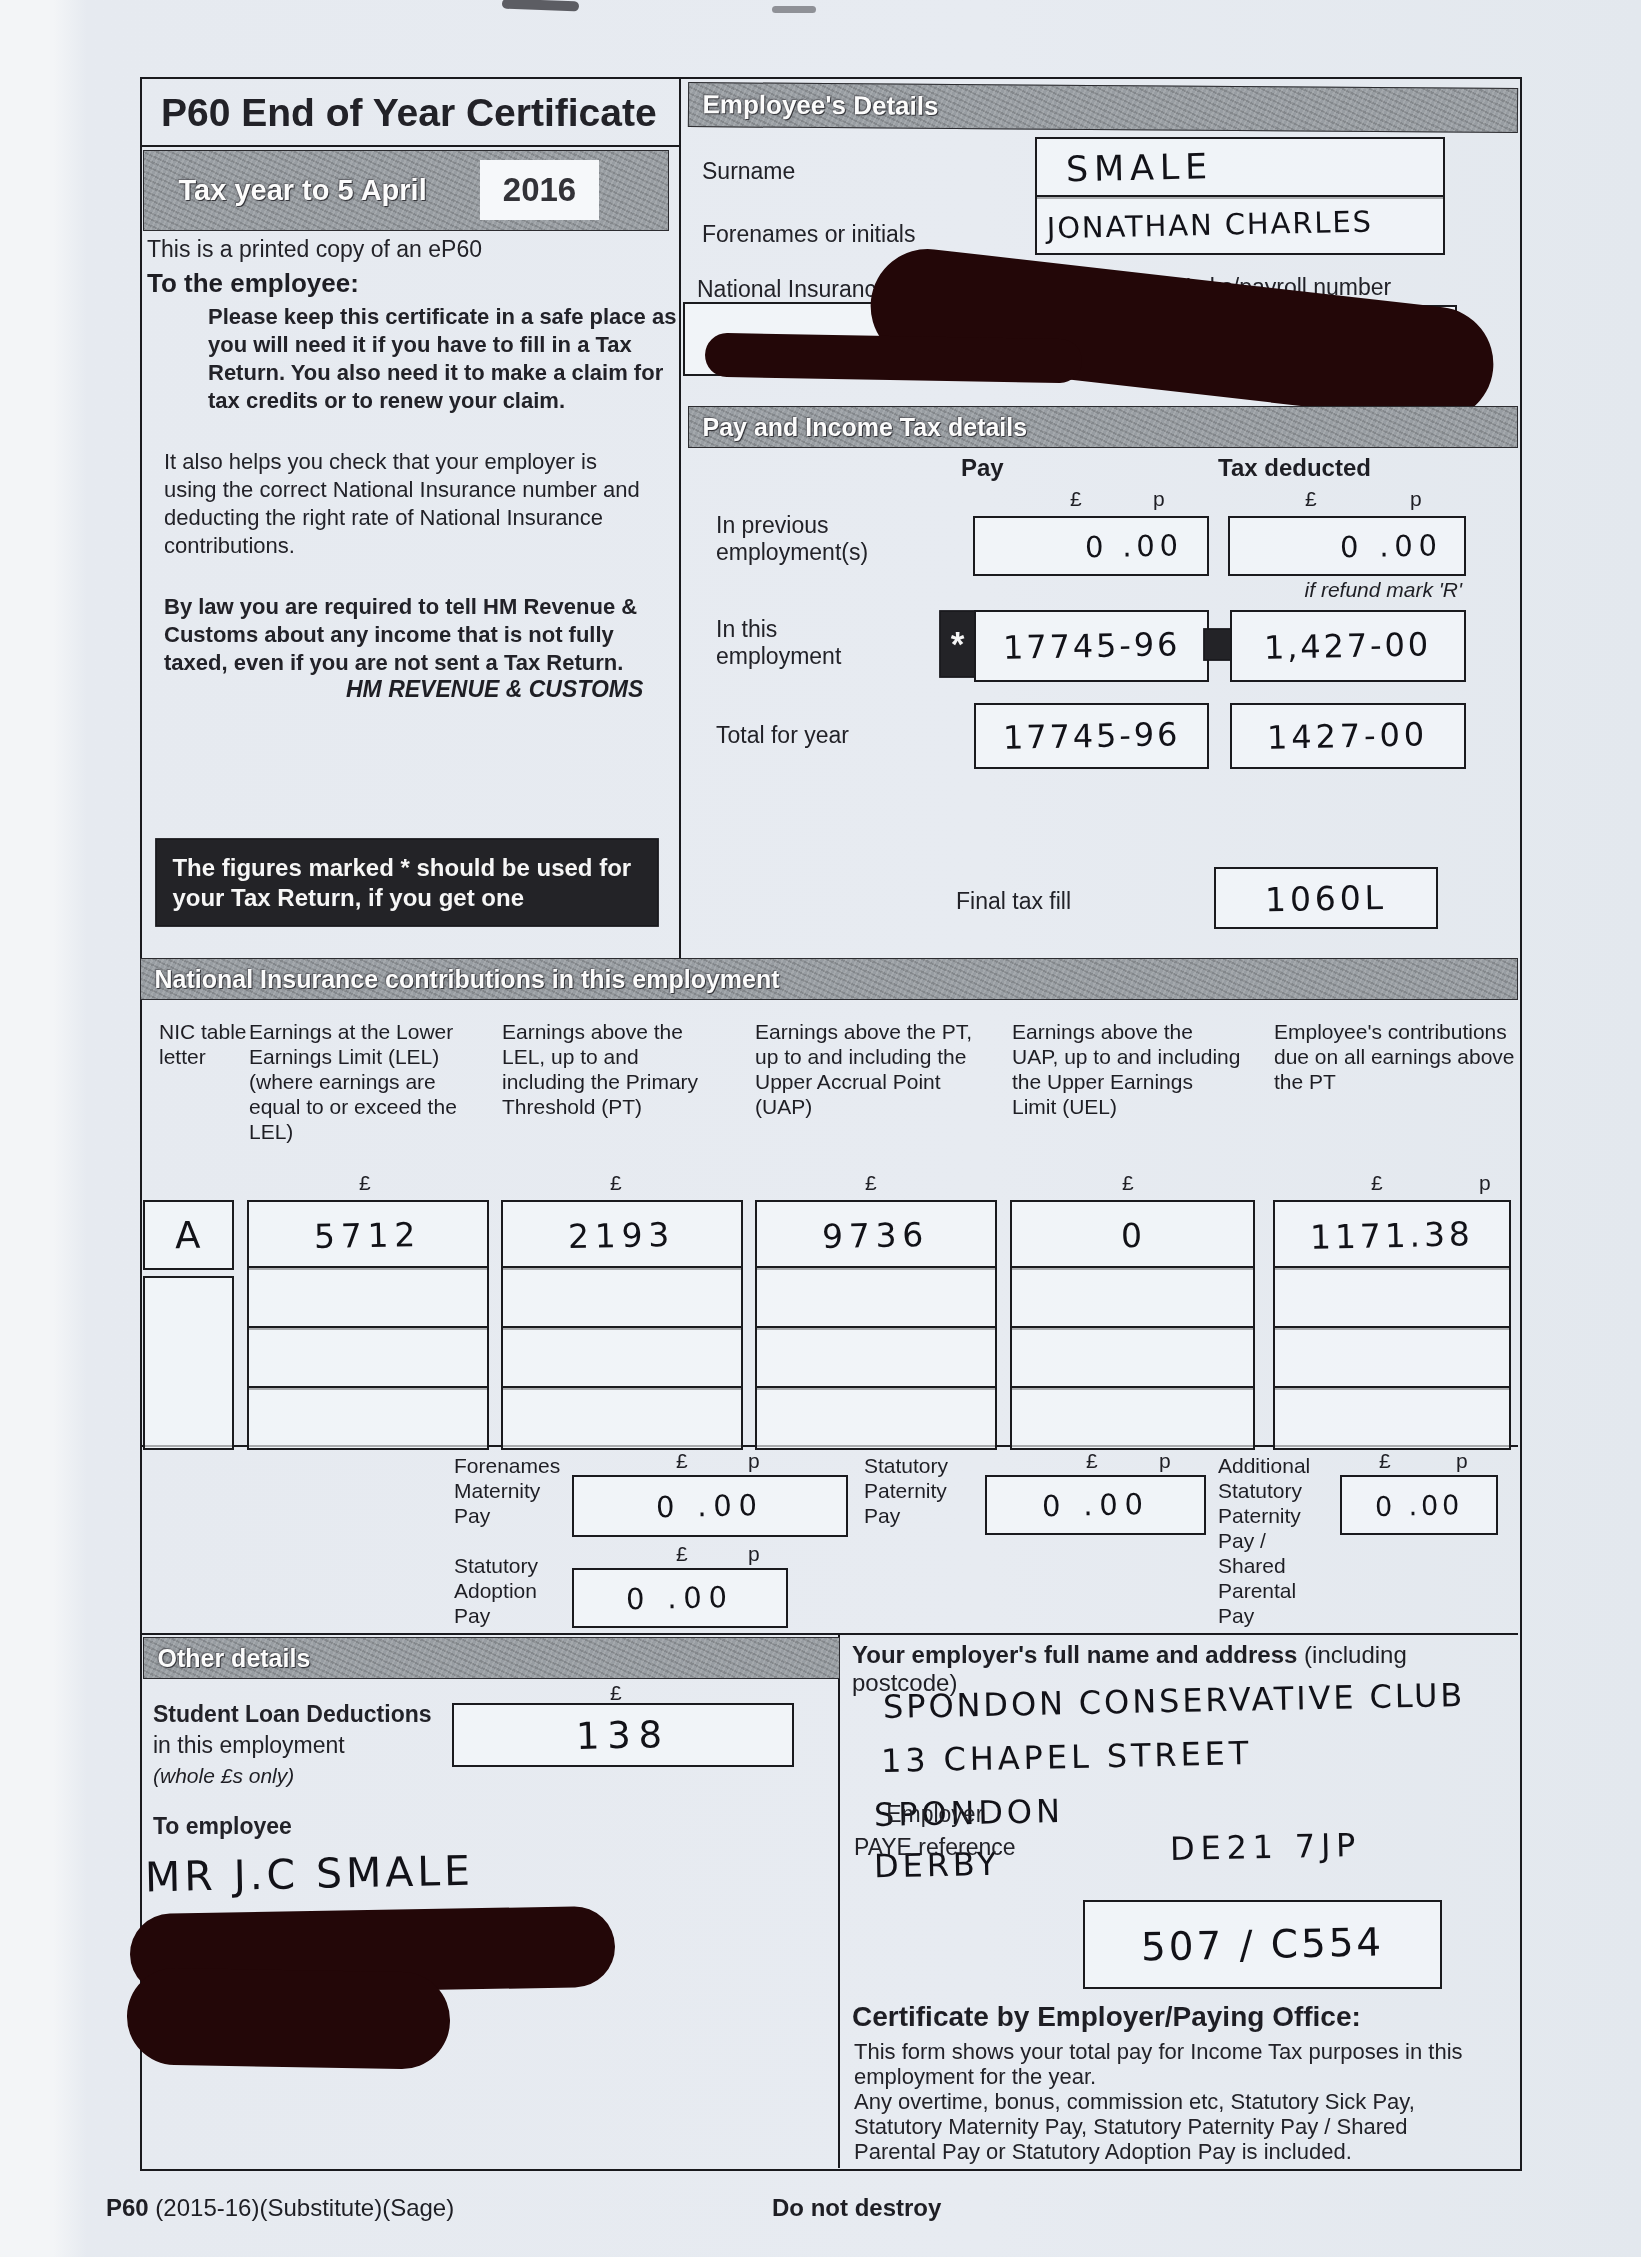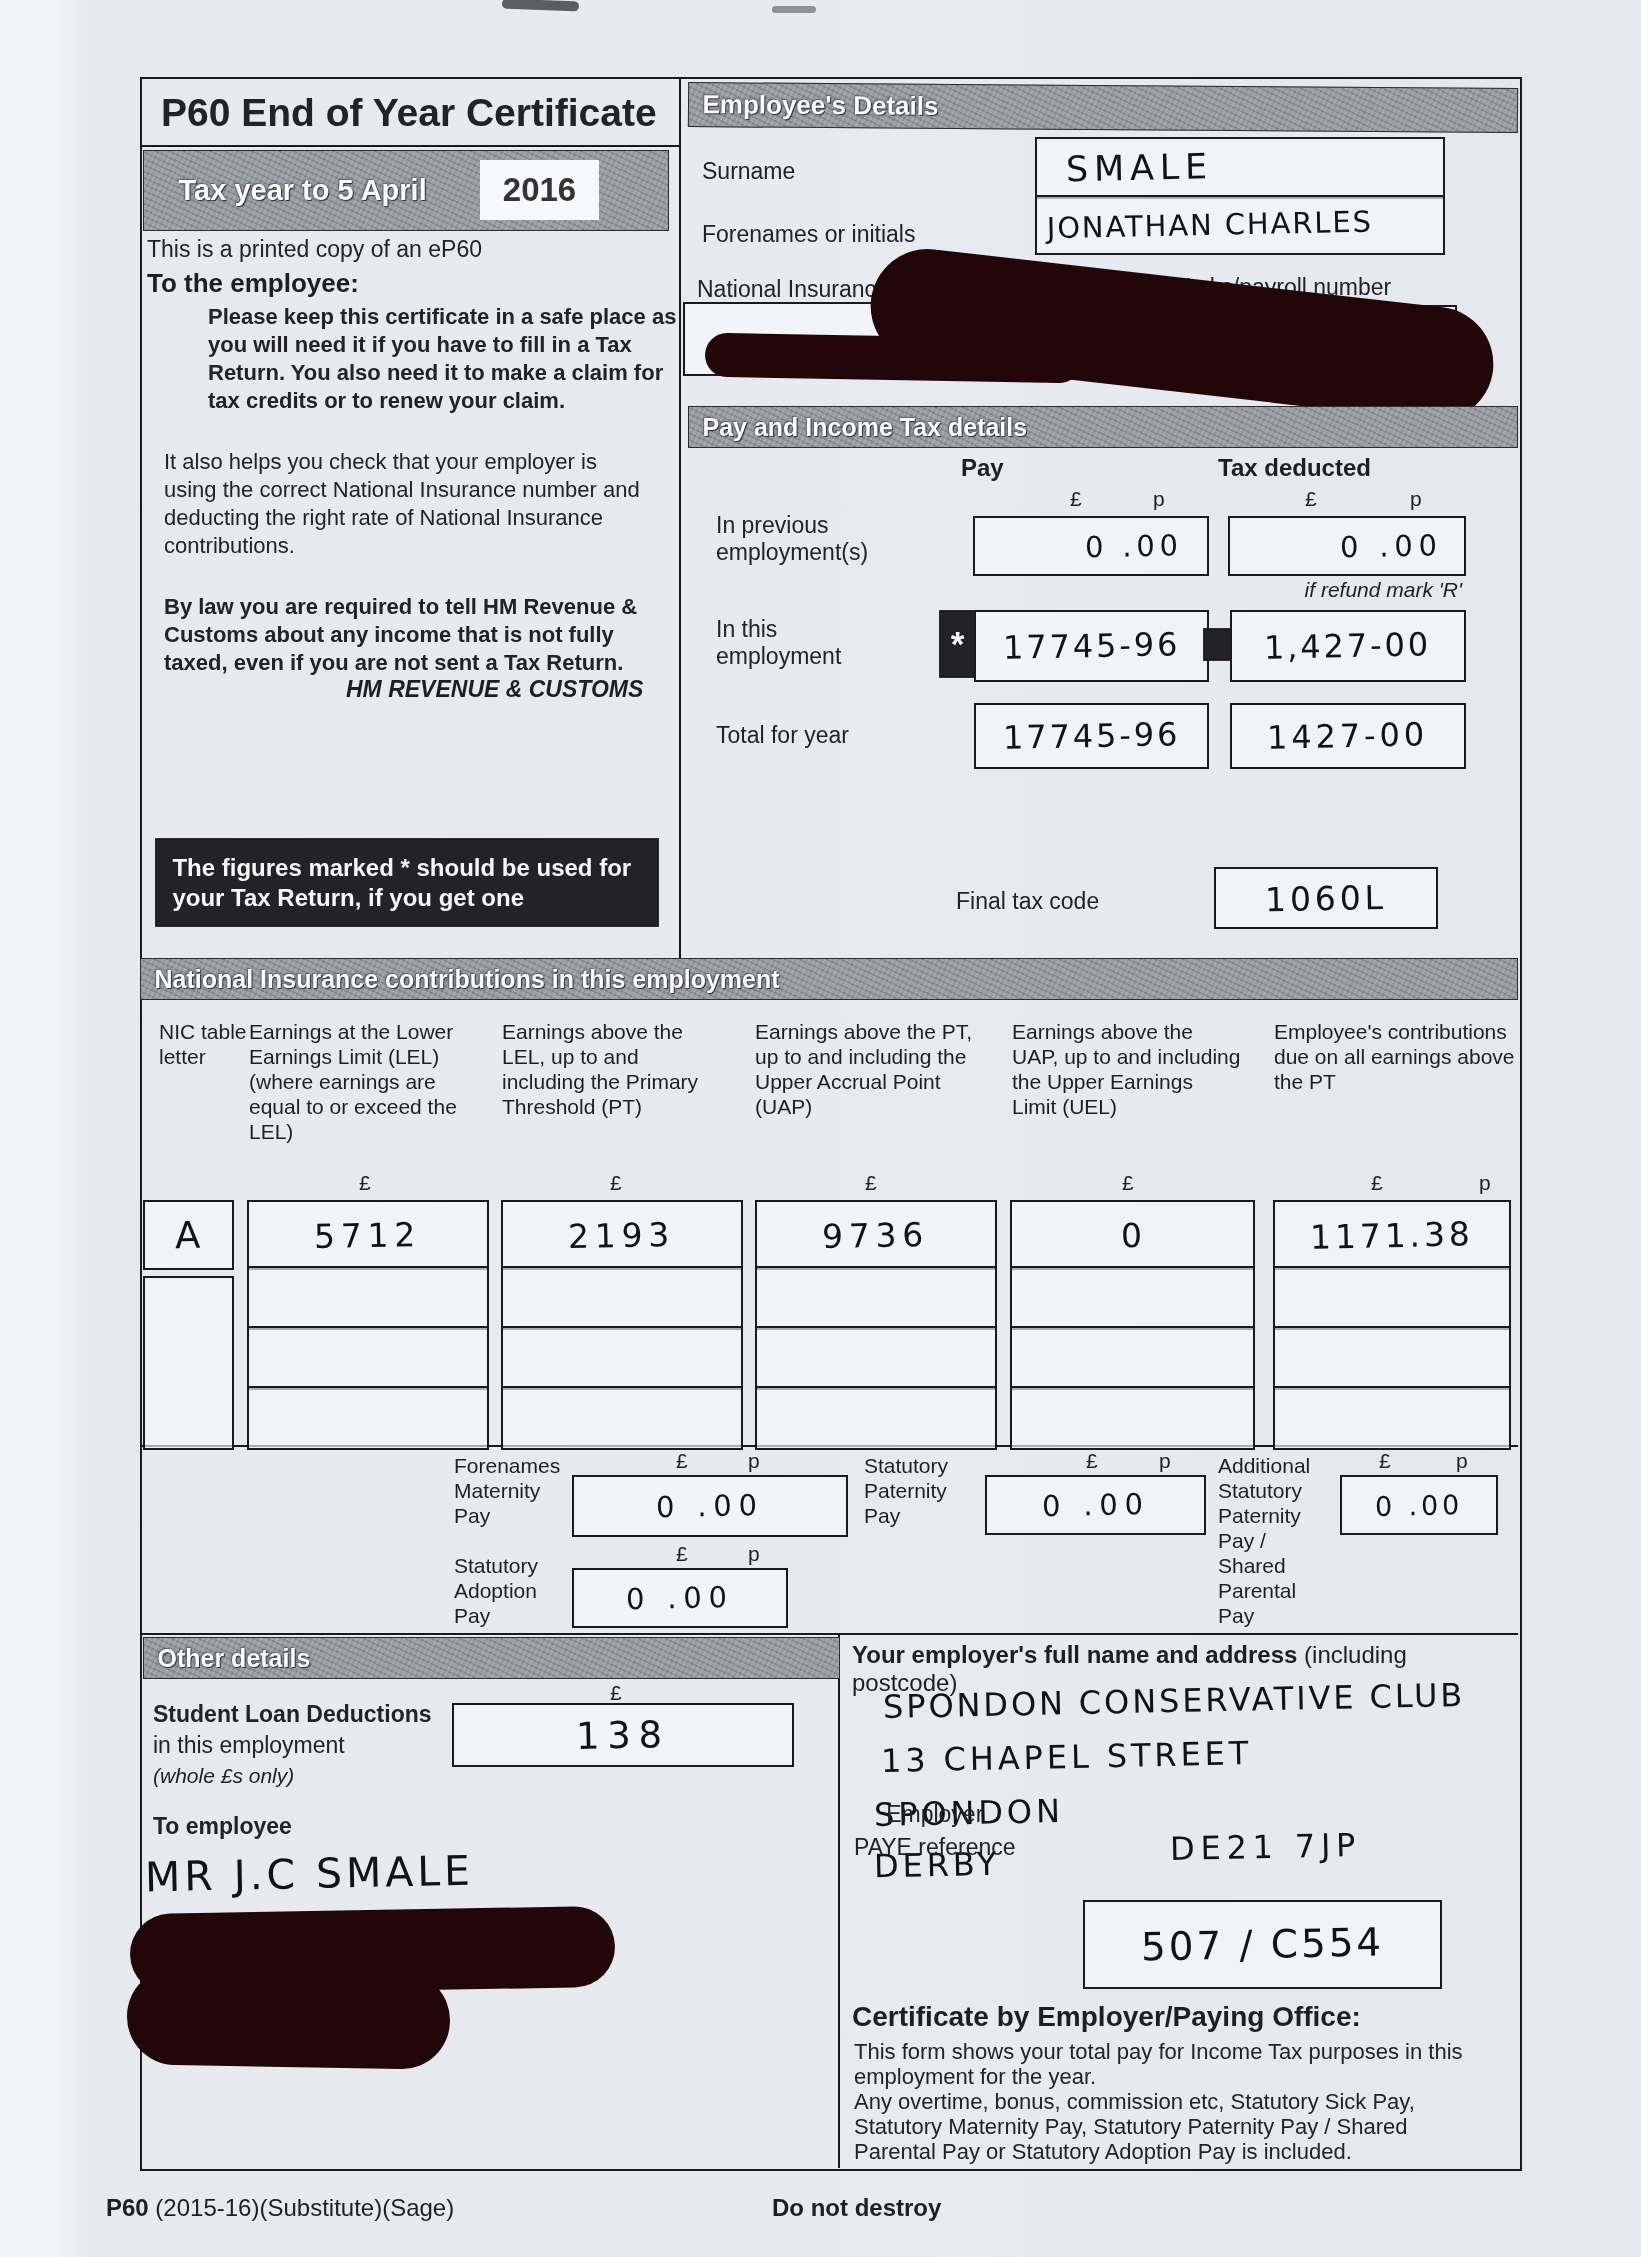--- a/index.html
+++ b/index.html
@@ -132,21 +132,21 @@
   </div>
 
   <div class="abs lbl" style="left:716px;top:722px;width:193px;">Total for year</div>
   <div class="box" style="left:974px;top:703px;width:231px;height:62px;">
     <span class="hw" style="font-size:32px;letter-spacing:2.9px;">17745-96</span>
   </div>
   <div class="box" style="left:1230px;top:703px;width:232px;height:62px;">
     <span class="hw" style="font-size:32px;letter-spacing:3.9px;">1427-00</span>
   </div>
 
-  <div class="abs lbl" style="left:956px;top:888px;">Final tax code</div>
+  <div class="abs lbl" style="left:956px;top:888px;">Final tax fill</div>
   <div class="box" style="left:1214px;top:867px;width:220px;height:58px;">
     <span class="hw" style="font-size:33px;letter-spacing:3.9px;">1060L</span>
   </div>
 
   <div class="band" style="left:140px;top:958px;width:1378px;height:42px;font-size:25px;">
     <span>National Insurance contributions in this employment</span>
   </div>
 
   <div class="abs small" style="left:159px;top:1019px;width:89px;">NIC table letter</div>
   <div class="abs small" style="left:249px;top:1019px;width:241px;">Earnings at the Lower Earnings Limit (LEL) (where earnings are equal to or exceed the LEL)</div>

